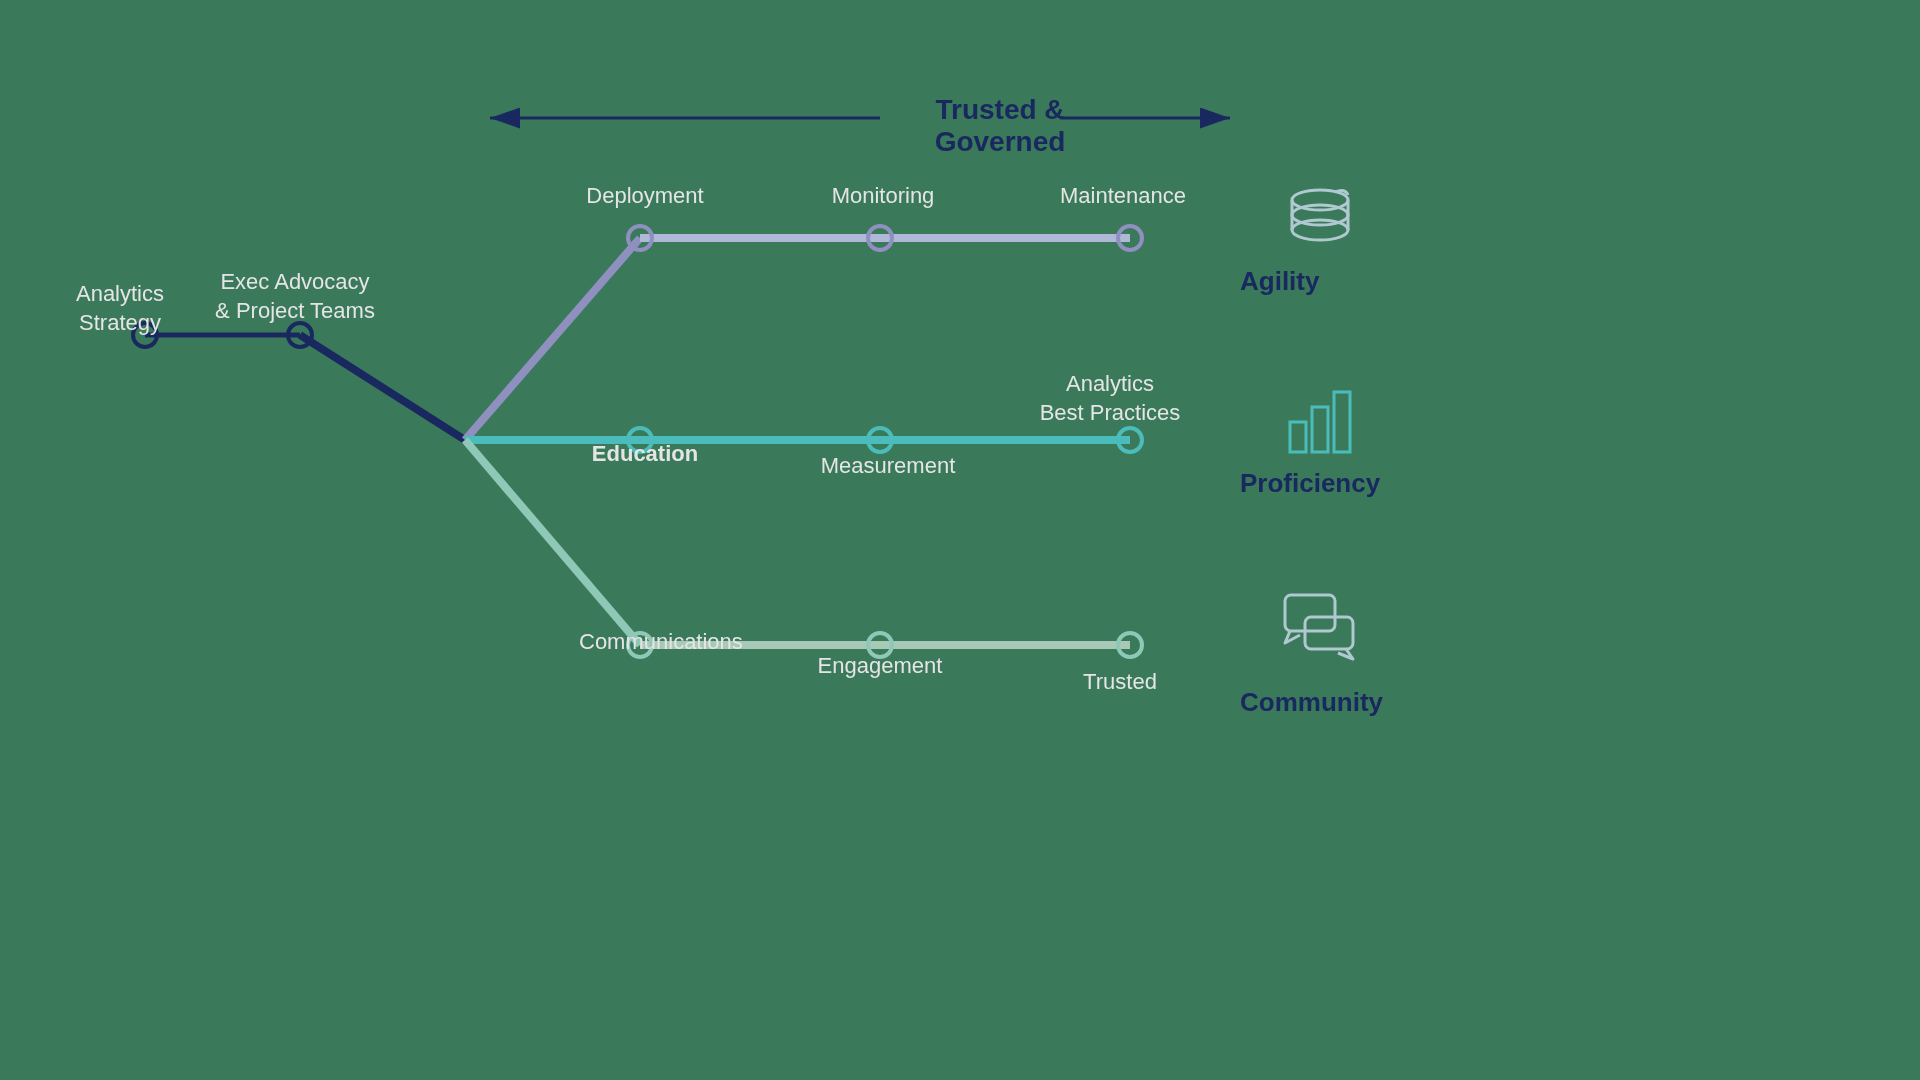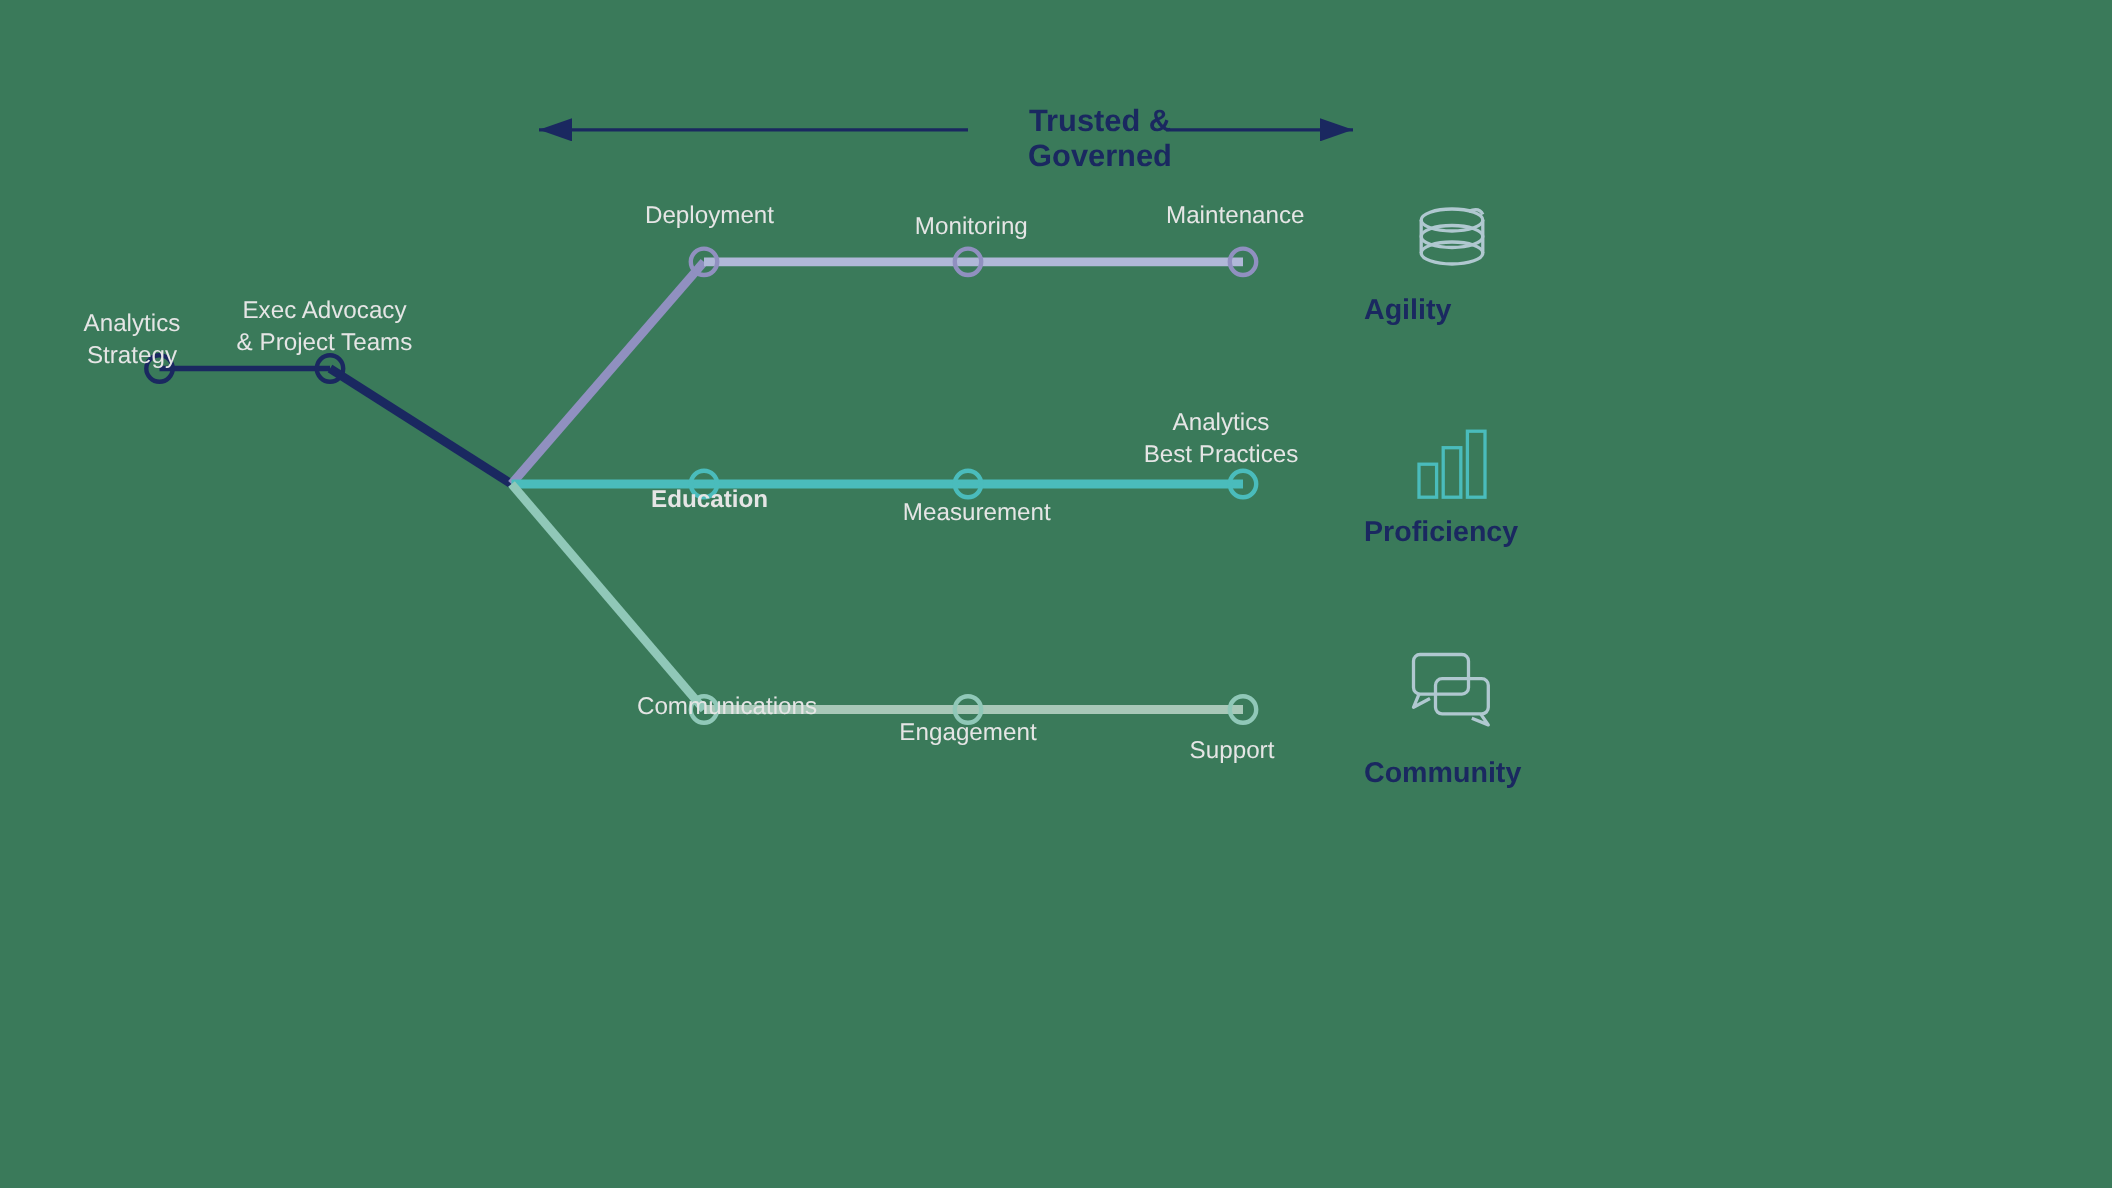--- a/index.html
+++ b/index.html
@@ -103,21 +103,21 @@
     <span>Analytics<br>Strategy</span>
   </div>
 
   <div class="label" style="left: 215px; top: 268px; width: 160px;">
     <span>Exec Advocacy<br>&amp; Project Teams</span>
   </div>
 
   <div class="label" style="left: 580px; top: 182px; width: 130px;">
     <span>Deployment</span>
   </div>
-  <div class="label" style="left: 818px; top: 182px; width: 130px; margin-top: 10px;">
+  <div class="label" style="left: 818px; top: 182px; width: 130px;">
     <span>Monitoring</span>
   </div>
   <div class="label" style="left: 1058px; top: 182px; width: 130px;">
     <span>Maintenance</span>
   </div>
 
   <div class="label" style="left: 580px; top: 440px; width: 130px; font-weight: bold;">
     <span>Education</span>
   </div>
   <div class="label" style="left: 818px; top: 452px; width: 140px;">
@@ -127,21 +127,21 @@
     <span>Analytics<br>Best Practices</span>
   </div>
 
   <div class="label" style="left: 565px; top: 628px; width: 155px; margin-left: 14px;">
     <span>Communications</span>
   </div>
   <div class="label" style="left: 815px; top: 652px; width: 130px;">
     <span>Engagement</span>
   </div>
   <div class="label" style="left: 1070px; top: 668px; width: 100px;">
-    <span>Support</span>
+    <span>Trusted</span>
   </div>
 
   <div style="position:absolute; left:1240px; top:180px; width:160px; text-align:center;">
 
     <svg width="80" height="80" viewBox="0 0 80 80" style="display:block; margin:0 auto;">
       <ellipse cx="40" cy="20" rx="28" ry="10" fill="none" stroke="#b0c8d0" stroke-width="3"></ellipse>
       <ellipse cx="40" cy="35" rx="28" ry="10" fill="none" stroke="#b0c8d0" stroke-width="3"></ellipse>
       <ellipse cx="40" cy="50" rx="28" ry="10" fill="none" stroke="#b0c8d0" stroke-width="3"></ellipse>
       <line x1="12" y1="20" x2="12" y2="50" stroke="#b0c8d0" stroke-width="3"></line>
       <line x1="68" y1="20" x2="68" y2="50" stroke="#b0c8d0" stroke-width="3"></line>

